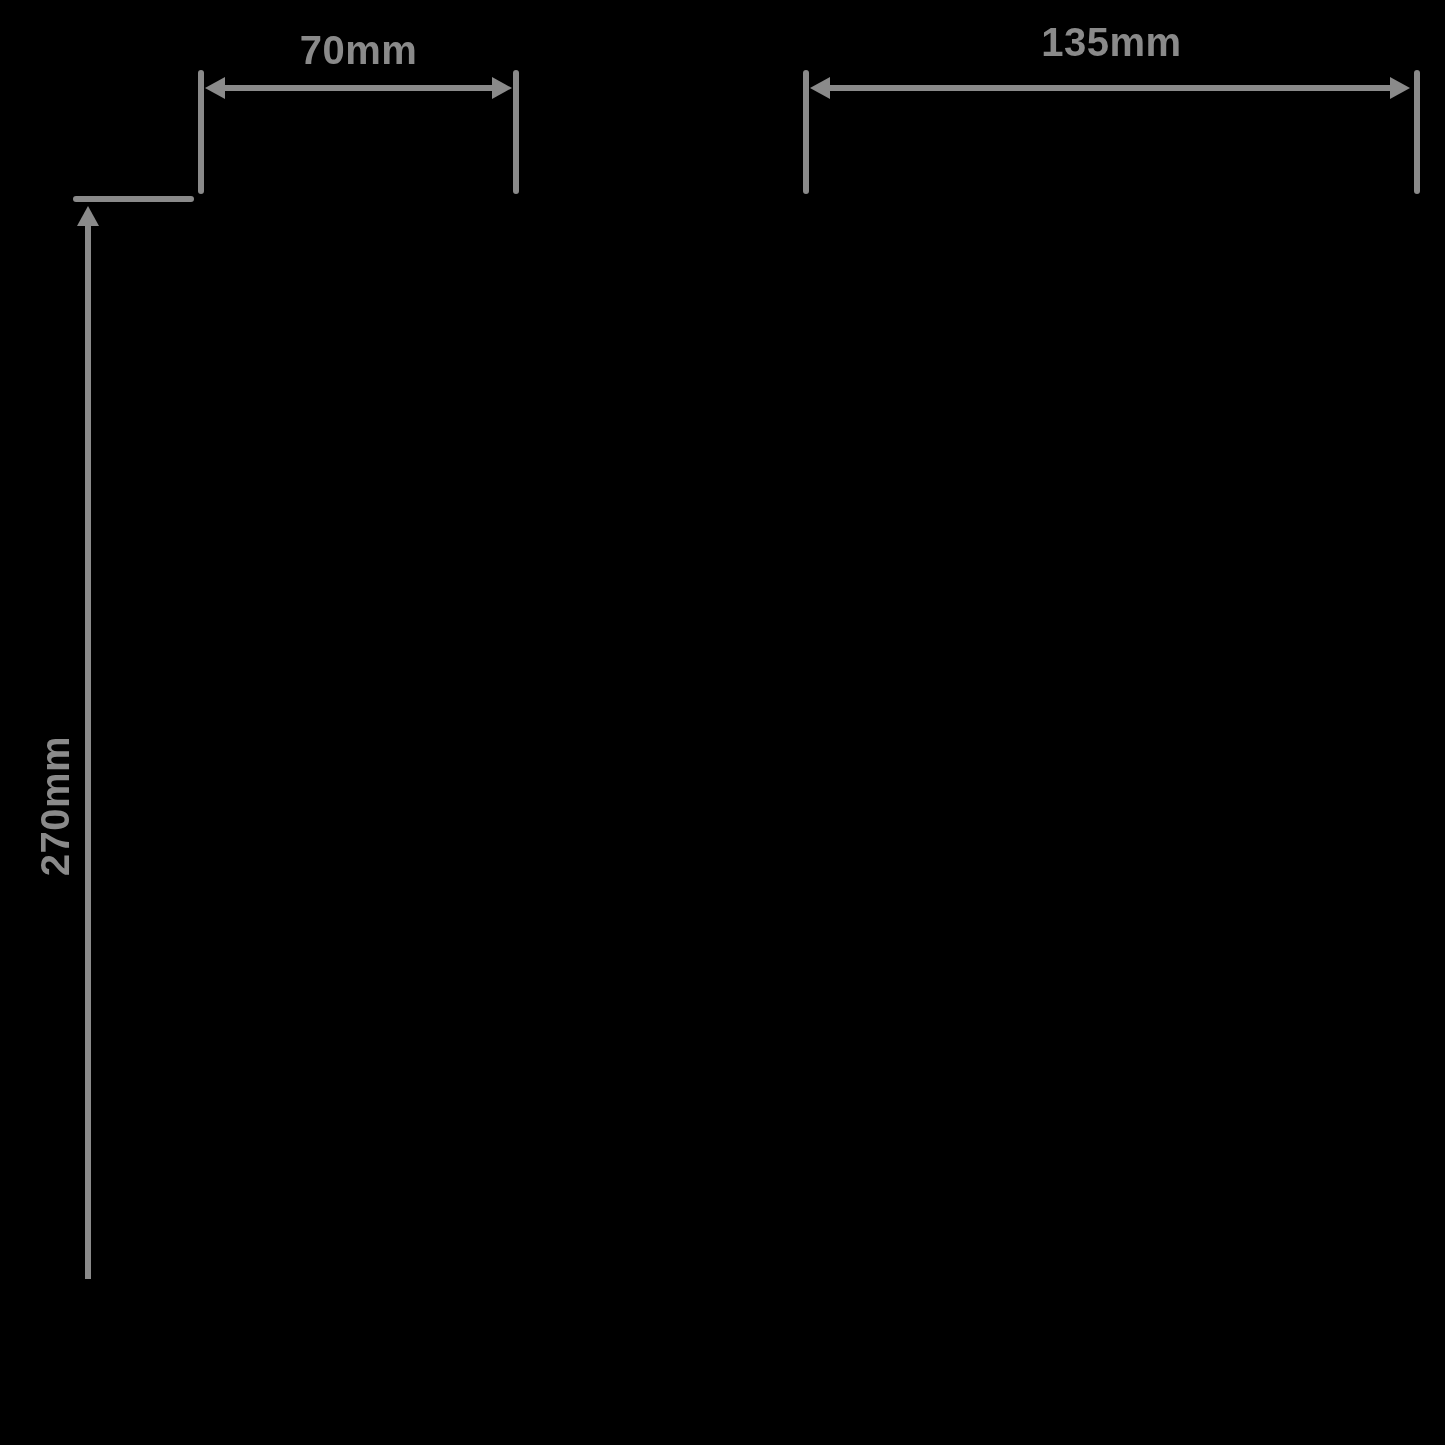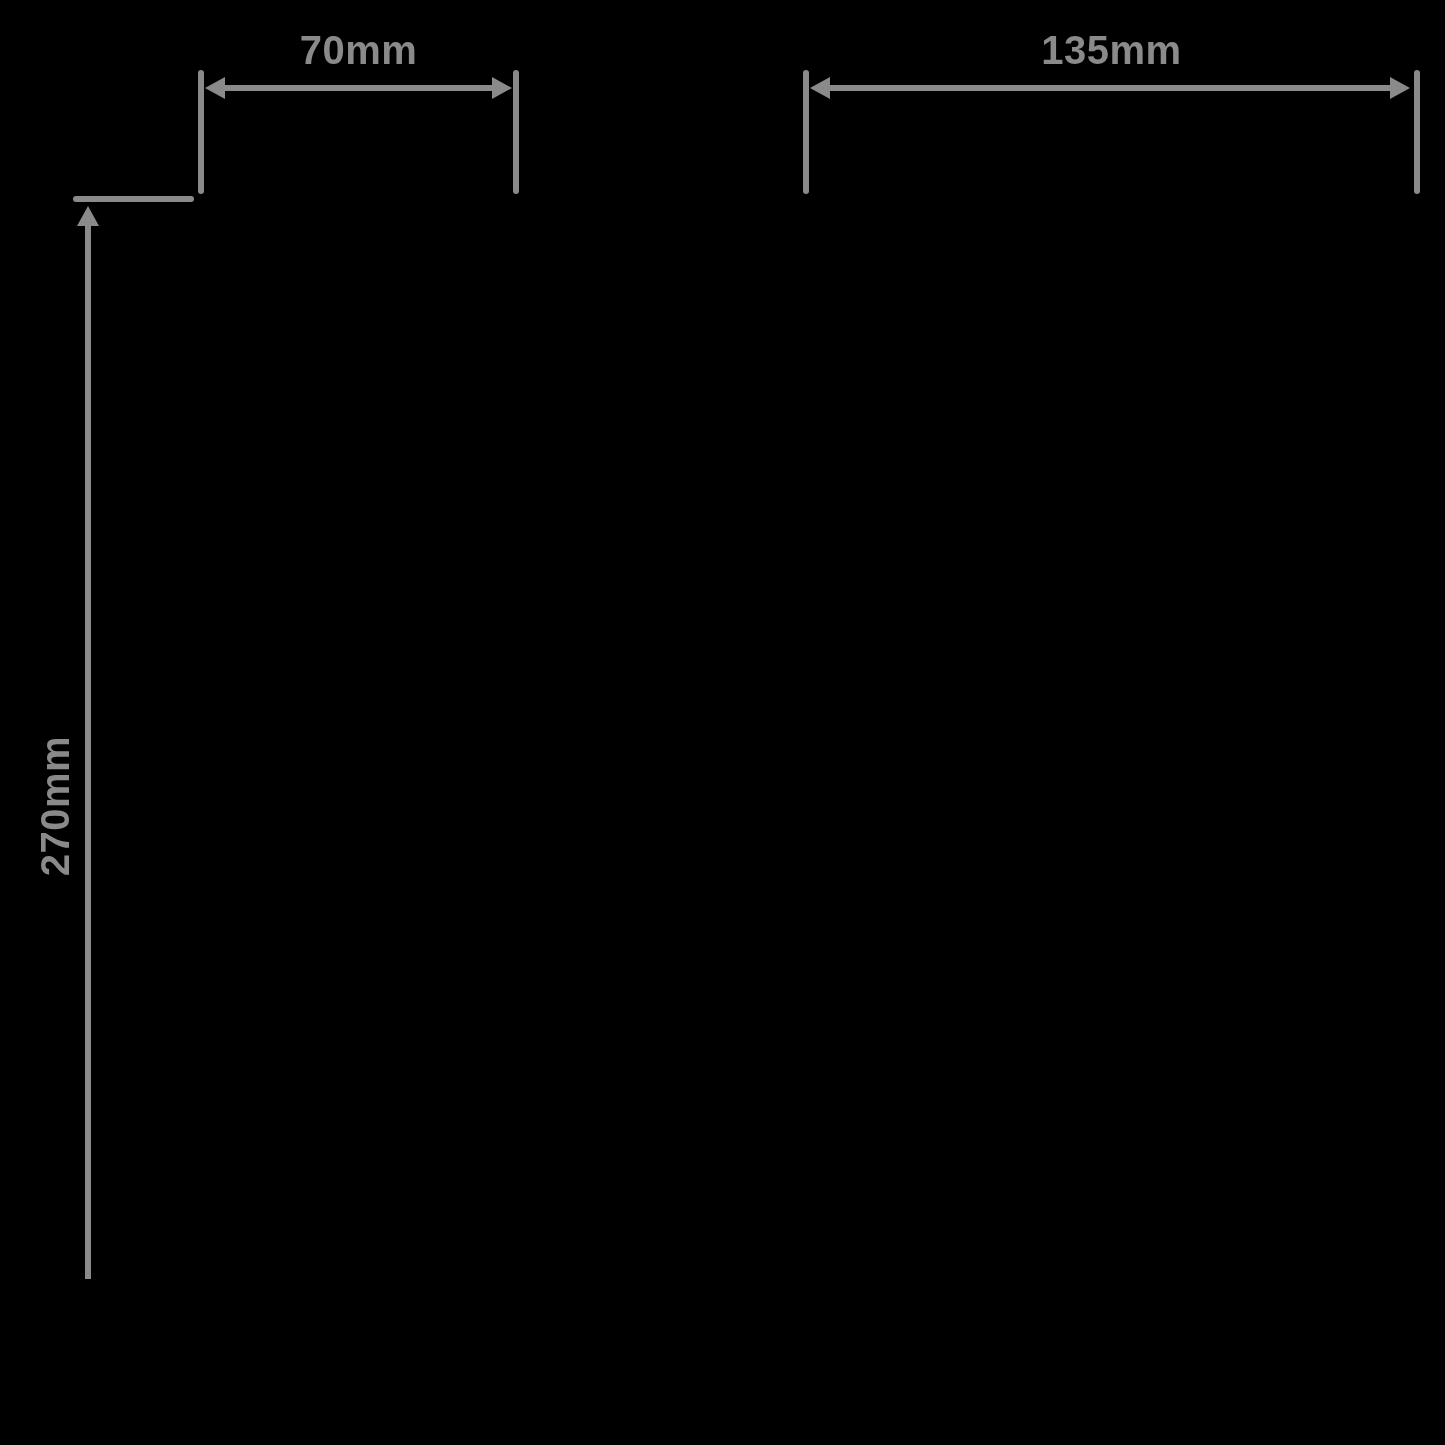--- a/index.html
+++ b/index.html
@@ -63,21 +63,21 @@
   .d70-line        { left: 218px; top: 85px;  width: 280px; height: 6px; }
   .d70-arrow-left  { left: 205px; top: 77px; }
   .d70-arrow-right { left: 492px; top: 77px; }
   .d70-label       { left: 198px; top: 28px;  width: 321px; }
   
   .d135-tick-left   { left: 803px;  top: 70px; width: 6px;   height: 124px; }
   .d135-tick-right  { left: 1414px; top: 70px; width: 6px;   height: 124px; }
   .d135-line        { left: 824px;  top: 85px; width: 572px; height: 6px; }
   .d135-arrow-left  { left: 810px;  top: 77px; }
   .d135-arrow-right { left: 1390px; top: 77px; }
-  .d135-label       { left: 803px;  top: 28px; width: 617px; }
+  .d135-label       { left: 803px;  top: 20px; width: 617px; }
   
   .d270-ext-top    { left: 73px; top: 196px;  width: 121px; height: 6px; }
   .d270-ext-bottom { left: 73px; top: 1411px; width: 121px; height: 6px; }
   .d270-line       { left: 85px; top: 220px;  width: 6px;   height: 1172px; }
   .d270-arrow-up   { left: 77px; top: 206px; }
   .d270-arrow-down { left: 77px; top: 1387px; }
   .d270-label {
     left: -65px;
     top: 784px;
     width: 240px;

